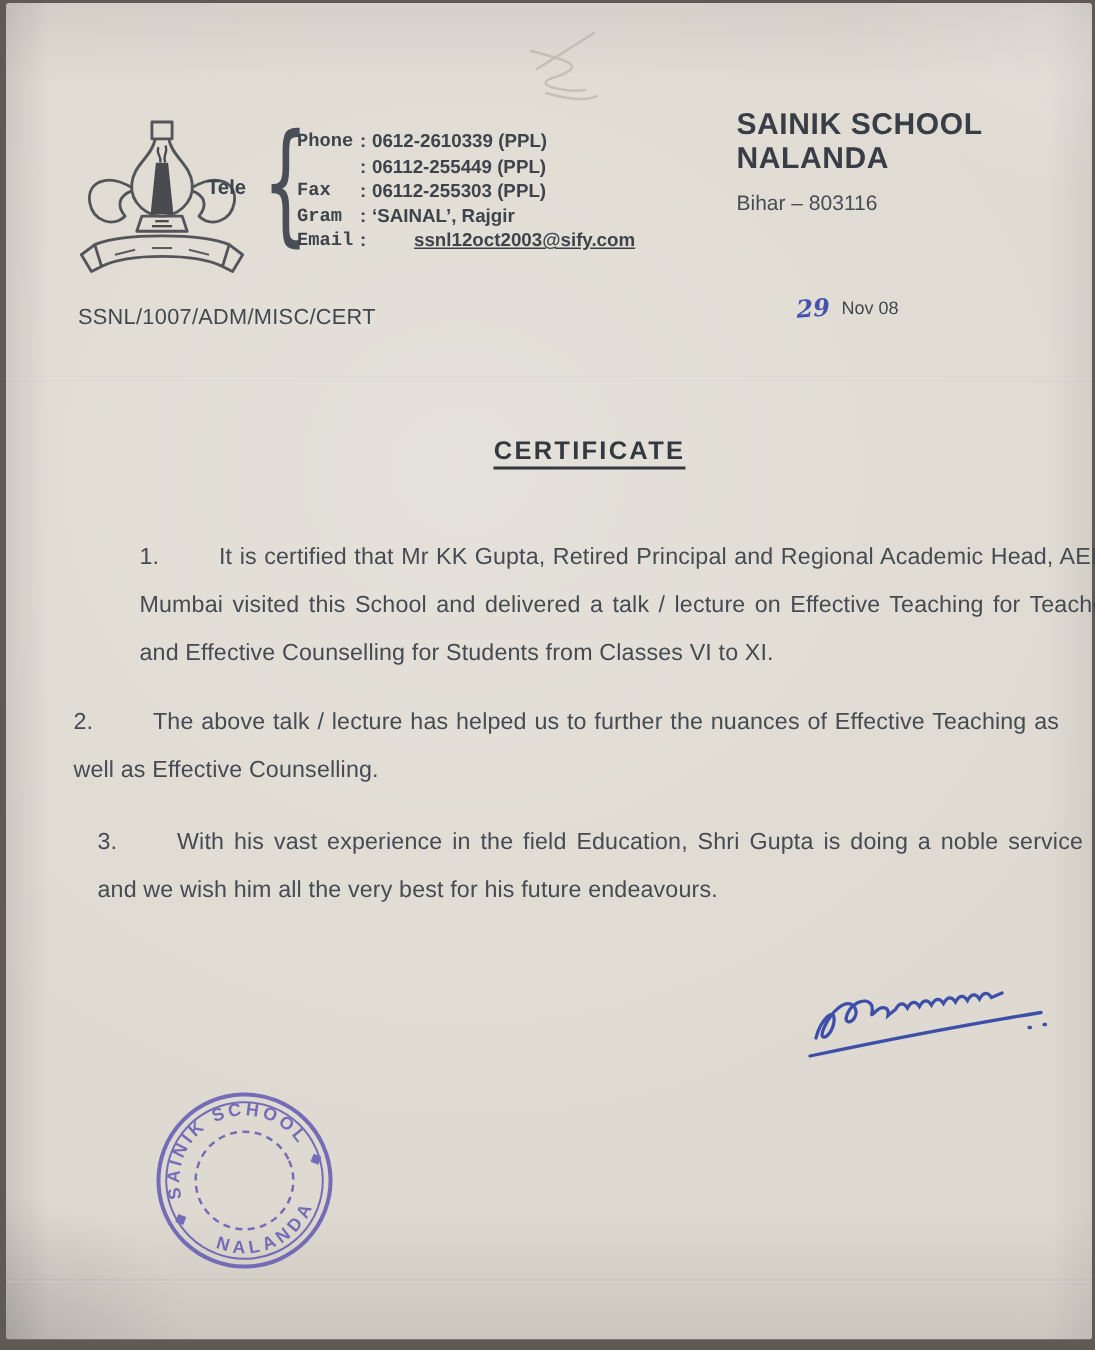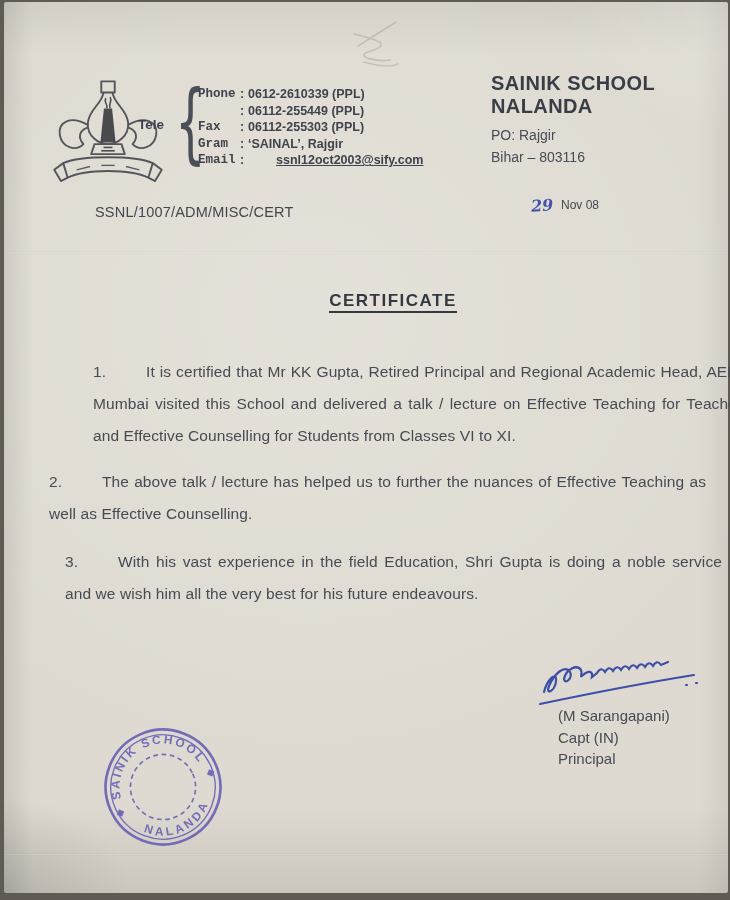--- a/index.html
+++ b/index.html
@@ -18,21 +18,21 @@
       radial-gradient(120% 90% at 42% 35%, rgba(255,255,255,0.20), rgba(255,255,255,0) 58%),
       linear-gradient(180deg, rgba(0,0,0,0.06), rgba(0,0,0,0) 6%, rgba(0,0,0,0) 90%, rgba(0,0,0,0.09)),
       linear-gradient(90deg, rgba(0,0,0,0.09), rgba(0,0,0,0) 4%, rgba(0,0,0,0) 96%, rgba(0,0,0,0.06)),
       #dedad1;
   }
   .crease{position:absolute;left:0;width:100%;height:3px;pointer-events:none;}
   .crease.c1{top:249px;background:linear-gradient(180deg,rgba(0,0,0,0.04),rgba(255,255,255,0.10),rgba(0,0,0,0.03));}
   .crease.c2{top:851px;background:linear-gradient(180deg,rgba(0,0,0,0.06),rgba(255,255,255,0.12),rgba(0,0,0,0.04));}
 
   .abs{position:absolute;}
-  .txt{color:#464a53;margin-left:43px;}
+  .txt{color:#464a53;}
 
   
   #emblem{left:46px;top:76px;width:116px;height:112px;}
   #tele{left:134px;top:115px;font-size:13.5px;font-weight:bold;color:#3e424b;}
   #brace{left:171px;top:76px;font-size:88px;line-height:88px;font-weight:400;
          color:#4a4e57;transform:scaleX(0.55);transform-origin:left top;
          font-family:"DejaVu Sans", sans-serif;}
   #contacts{left:194px;top:84px;}
   .crow{display:flex;height:16.5px;align-items:center;font-size:12.5px;font-weight:700;color:#3f434c;}
   .crow .lbl{width:42px;font-weight:700;font-family:Liberation Mono, monospace;}
@@ -138,21 +138,20 @@
     </div>
     <div class="crow">
       <span class="lbl">Email</span>
         <span class="sep">:</span>
         <span class="val u">ssnl12oct2003@sify.com</span>
     </div>
   </div>
 
   <div id="school-block" class="abs">
     <div id="school-name">SAINIK SCHOOL NALANDA</div>
-    <div class="addr">PO: Rajgir</div>
     <div class="addr">Bihar – 803116</div>
   </div>
 
   <div id="ref" class="abs txt">SSNL/1007/ADM/MISC/CERT</div>
   <div id="date-day" class="abs">29</div>
   <div id="date-rest" class="abs">Nov 08</div>
 
   <div id="title" class="abs">
     <span>CERTIFICATE</span>
   </div>
@@ -168,25 +167,20 @@
   </div>
 
   <svg id="signature-svg" class="abs" viewBox="0 0 172 66">
     <g fill="none" stroke="#3d4fa8" stroke-width="2.2" stroke-linecap="round">
       <path d="M8,48 C11,36 21,26 20,37 C19,47 9,52 13,42 C18,30 29,20 34,28 C37,34 29,41 28,35 C30,25 41,20 45,26 C47,30 43,35 47,31 C52,26 57,27 56,33 L61,29 q4,-7 8,-1 q4,-7 8,-1 q4,-7 8,-1 q4,-7 8,-1 q4,-7 8,-1 q4,-7 8,-1 q4,-7 8,-1 q4,-7 8,-1 l7,-3"></path>
       <path d="M4,60 C42,52 102,40 158,31"></path>
       <path d="M150,41 l1,0 M160,39 l1,0"></path>
     </g>
   </svg>
 
-  <div id="sig-block" class="abs">
-    <div>(M Sarangapani)</div>
-    <div>Capt (IN)</div>
-    <div>Principal</div>
-  </div>
 
   <svg id="stamp" class="abs" viewBox="0 0 120 120">
     <defs>
       <path id="arcTop" d="M 18,60 A 42,42 0 0 1 102,60"></path>
       <path id="arcBot" d="M 13,60 A 47,47 0 0 0 107,60"></path>
     </defs>
     <g fill="none" stroke="#5e55b2">
       <circle cx="60" cy="60" r="55.5" stroke-width="2.6"></circle>
       <circle cx="60" cy="60" r="50.5" stroke-width="1.3"></circle>
       <circle cx="60" cy="60" r="31.5" stroke-width="1.6" stroke-dasharray="4.5 3.5"></circle>

